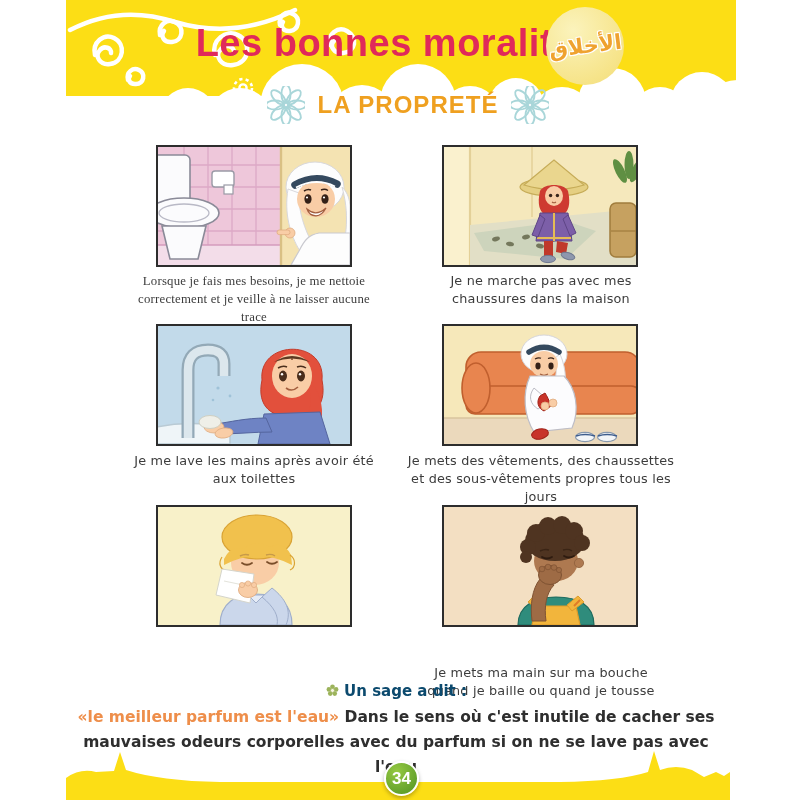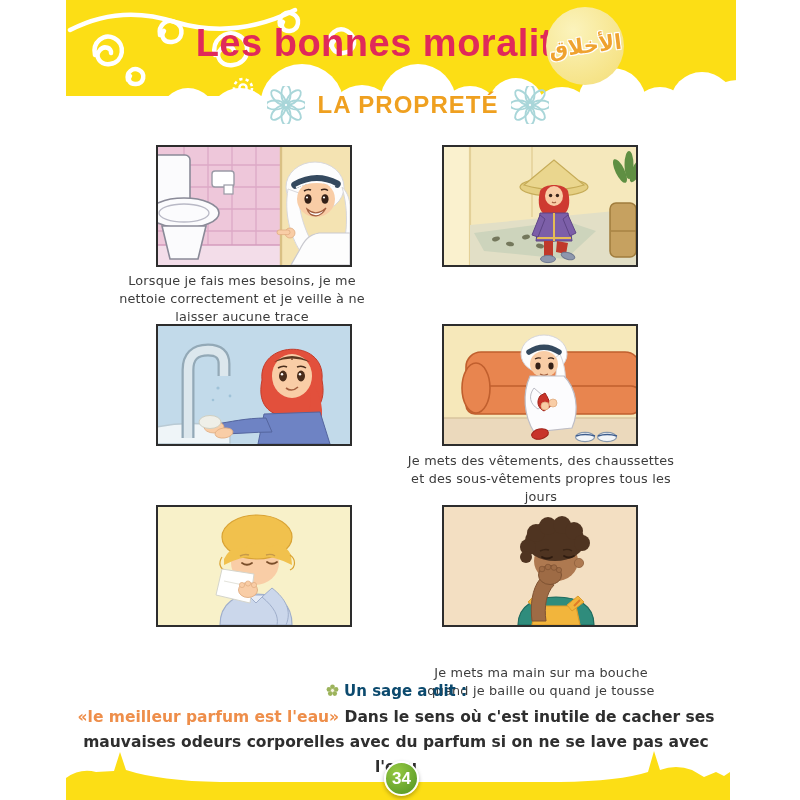--- a/index.html
+++ b/index.html
@@ -146,21 +146,21 @@
       <circle cx="149" cy="50.5" r="1.1" fill="#fff"></circle>
         <circle cx="166" cy="50.5" r="1.1" fill="#fff"></circle>
       <path d="M146,44 q4,-2.5 7,-1" stroke="#342017" stroke-width="1.5" fill="none"></path>
       <path d="M163,43 q4,-1.5 7,0.5" stroke="#342017" stroke-width="1.5" fill="none"></path>
       <path d="M149,62 Q158,70 168,61 Q164,68.5 158,68.8 Q151,68.5 149,62 Z" fill="#FFFFFF" stroke="#A35F3F" stroke-width="1.2"></path>
       <path d="M141,104 C147,92 151,88 161,86 L192,86 L192,118 L133,118 Z" fill="#FDFDFD" stroke="#C9C9CF" stroke-width="1.2"></path>
       <circle cx="132" cy="86" r="5" fill="#F9CDA6" stroke="#E0AC80" stroke-width="0.8"></circle>
       <rect x="119" y="83" width="13" height="4.6" rx="2.2" fill="#F9CDA6" stroke="#E0AC80" stroke-width="0.8"></rect>
     </svg>
   </div>
-  <div class="caption" style="left:118px;top:272px;width:248px;">Lorsque je fais mes besoins, je me nettoie correctement et je veille à ne laisser aucune trace</div>
+  <div class="caption" style="left:130px;top:272px;width:248px;font-family:Liberation Serif, serif;">Lorsque je fais mes besoins, je me nettoie correctement et je veille à ne laisser aucune trace</div>
 
   <div class="panel-art" style="left:442px;top:145px;">
     <svg viewBox="0 0 192 118">
       <rect width="192" height="118" fill="#F5E8BC"></rect>
       <rect width="26" height="118" fill="#FAF1CE"></rect>
       <line x1="26" y1="0" x2="26" y2="118" stroke="#E3D098" stroke-width="2.2"></line>
       <line x1="88" y1="0" x2="88" y2="70" stroke="#E3D098" stroke-width="1.5"></line>
       <path d="M26,78 L192,62 L192,118 L26,118 Z" fill="#E2DFC6"></path>
       <path d="M30,86 L122,74 L152,84 L122,112 L40,104 Z" fill="#CDD4BC"></path>
       <g fill="#74785C">
@@ -189,20 +189,21 @@
       <line x1="110" y1="66" x2="110" y2="94" stroke="#E5BC55" stroke-width="2"></line>
       <line x1="93" y1="91" x2="127" y2="91" stroke="#E5BC55" stroke-width="2"></line>
       <path d="M96,68 L88,88 L94,90 L101,72 Z" fill="#7C5FA8" stroke="#5E4586" stroke-width="1"></path>
       <path d="M124,68 L132,86 L126,89 L119,72 Z" fill="#7C5FA8" stroke="#5E4586" stroke-width="1"></path>
       <rect x="100" y="94" width="9" height="16" fill="#C0392B"></rect>
       <path d="M113,94 L124,96 L122,107 L112,105 Z" fill="#C0392B"></path>
       <ellipse cx="104" cy="112" rx="7.5" ry="3.6" fill="#8E97AD" stroke="#6F7890" stroke-width="1"></ellipse>
       <ellipse cx="124" cy="109" rx="7" ry="3.4" fill="#8E97AD" stroke="#6F7890" stroke-width="1" transform="rotate(16 124 109)"></ellipse>
     </svg>
   </div>
+  <div class="caption" style="left:413px;top:272px;width:256px;">Je ne marche pas avec mes chaussures dans la maison</div>
 
   <div class="panel-art" style="left:156px;top:324px;">
     <svg viewBox="0 0 192 118">
       <rect width="192" height="118" fill="#C2DAEA"></rect>
       <path d="M-6,102 Q32,93 72,102 L72,118 L-6,118 Z" fill="#EFF5F8" stroke="#B9CAD4" stroke-width="1.5"></path>
       <path d="M30,112 L30,44 Q30,24 50,24 Q66,24 66,38 L66,50" fill="none" stroke="#93A9B7" stroke-width="13"></path>
       <path d="M30,112 L30,44 Q30,24 50,24 Q66,24 66,38 L66,50" fill="none" stroke="#DCE7ED" stroke-width="8.5"></path>
       <g fill="#9FC2D8">
         <circle cx="60" cy="62" r="1.6"></circle>
           <circle cx="72" cy="70" r="1.4"></circle>
@@ -222,20 +223,21 @@
       <path d="M120,42 q5,-3 9,-1" stroke="#4A2E1C" stroke-width="1.5" fill="none"></path>
       <path d="M139,41 q5,-2 9,1" stroke="#4A2E1C" stroke-width="1.5" fill="none"></path>
       <path d="M128,62 Q134,66.5 140,61" stroke="#A35F3F" stroke-width="1.6" fill="none"></path>
       <path d="M106,88 L162,86 L172,118 L100,118 Z" fill="#6E83C4" stroke="#54659E" stroke-width="1"></path>
       <path d="M108,92 C88,92 72,96 58,98 L60,108 C78,108 96,106 114,106 Z" fill="#6E83C4" stroke="#54659E" stroke-width="1"></path>
       <ellipse cx="56" cy="101" rx="10" ry="6" fill="#F9CDA6" stroke="#E0AC80" stroke-width="0.8"></ellipse>
       <ellipse cx="66" cy="107" rx="9" ry="5" fill="#F9CDA6" stroke="#E0AC80" stroke-width="0.8" transform="rotate(-8 66 107)"></ellipse>
       <ellipse cx="52" cy="96" rx="11" ry="6.5" fill="#EFEFE8" stroke="#CFCFC2" stroke-width="1"></ellipse>
     </svg>
   </div>
+  <div class="caption" style="left:127px;top:452px;width:254px;">Je me lave les mains après avoir été aux toilettes</div>
 
   <div class="panel-art" style="left:442px;top:324px;">
     <svg viewBox="0 0 192 118">
       <rect width="192" height="118" fill="#F6E8BA"></rect>
       <rect y="92" width="192" height="26" fill="#EBD9BC"></rect>
       <line x1="0" y1="92" x2="192" y2="92" stroke="#D9C49E" stroke-width="1.4"></line>
       <rect x="22" y="26" width="174" height="40" rx="15" fill="#E8854F" stroke="#C05F2E" stroke-width="1.6"></rect>
       <rect x="22" y="60" width="174" height="28" rx="9" fill="#E8854F" stroke="#C05F2E" stroke-width="1.6"></rect>
       <ellipse cx="32" cy="62" rx="14" ry="25" fill="#E8854F" stroke="#C05F2E" stroke-width="1.6"></ellipse>
       <ellipse cx="100" cy="28" rx="23" ry="19" fill="#FDFDFD" stroke="#D5D5DA" stroke-width="1"></ellipse>

